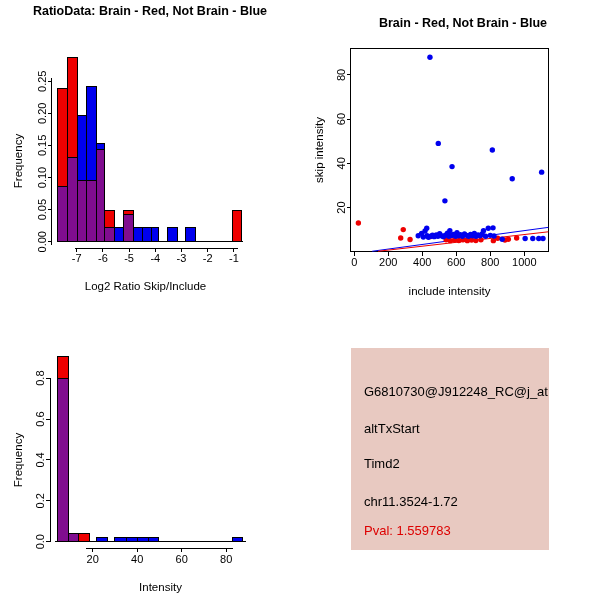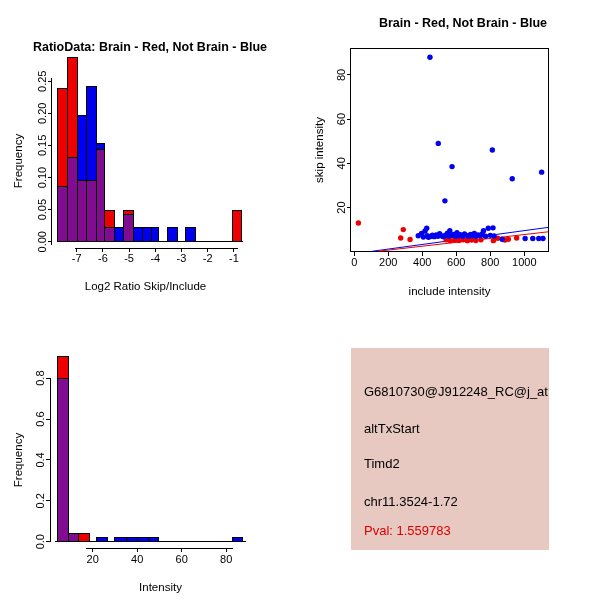--- a/index.html
+++ b/index.html
@@ -15,21 +15,21 @@
   .tick-label{font-family:"Liberation Sans",sans-serif;font-size:11px;fill:#000;}
   .axis-label{font-family:"Liberation Sans",sans-serif;font-size:11.5px;fill:#000;}
   #info-panel{position:absolute;left:351px;top:348px;width:198px;height:202px;}
   .info-line{position:absolute;left:13px;font-size:13px;color:#000;white-space:nowrap;}
 </style>
 </head>
 <body>
 
 <div id="canvas">
 
-  <div class="chart-title" style="left:20px;top:4px;width:260px;margin-top:36px;">RatioData: Brain - Red, Not Brain - Blue</div>
+  <div class="chart-title" style="left:20px;top:4px;width:260px;">RatioData: Brain - Red, Not Brain - Blue</div>
 
   <div class="chart-title" style="left:343px;top:16px;width:240px;">Brain - Red, Not Brain - Blue</div>
 
 
   <svg id="plot-svg" width="600" height="600" viewBox="0 0 600 600">
     <g id="g-hist1">
         <g>
           <line x1="74.5" y1="248.3" x2="237.5" y2="248.3" stroke="#000" stroke-width="1" shape-rendering="crispEdges"></line>
           <line x1="76.7" y1="248.3" x2="76.7" y2="252.3" stroke="#000" stroke-width="1" shape-rendering="crispEdges"></line>
           <text x="76.7" y="262" text-anchor="middle" class="tick-label">-7</text>

